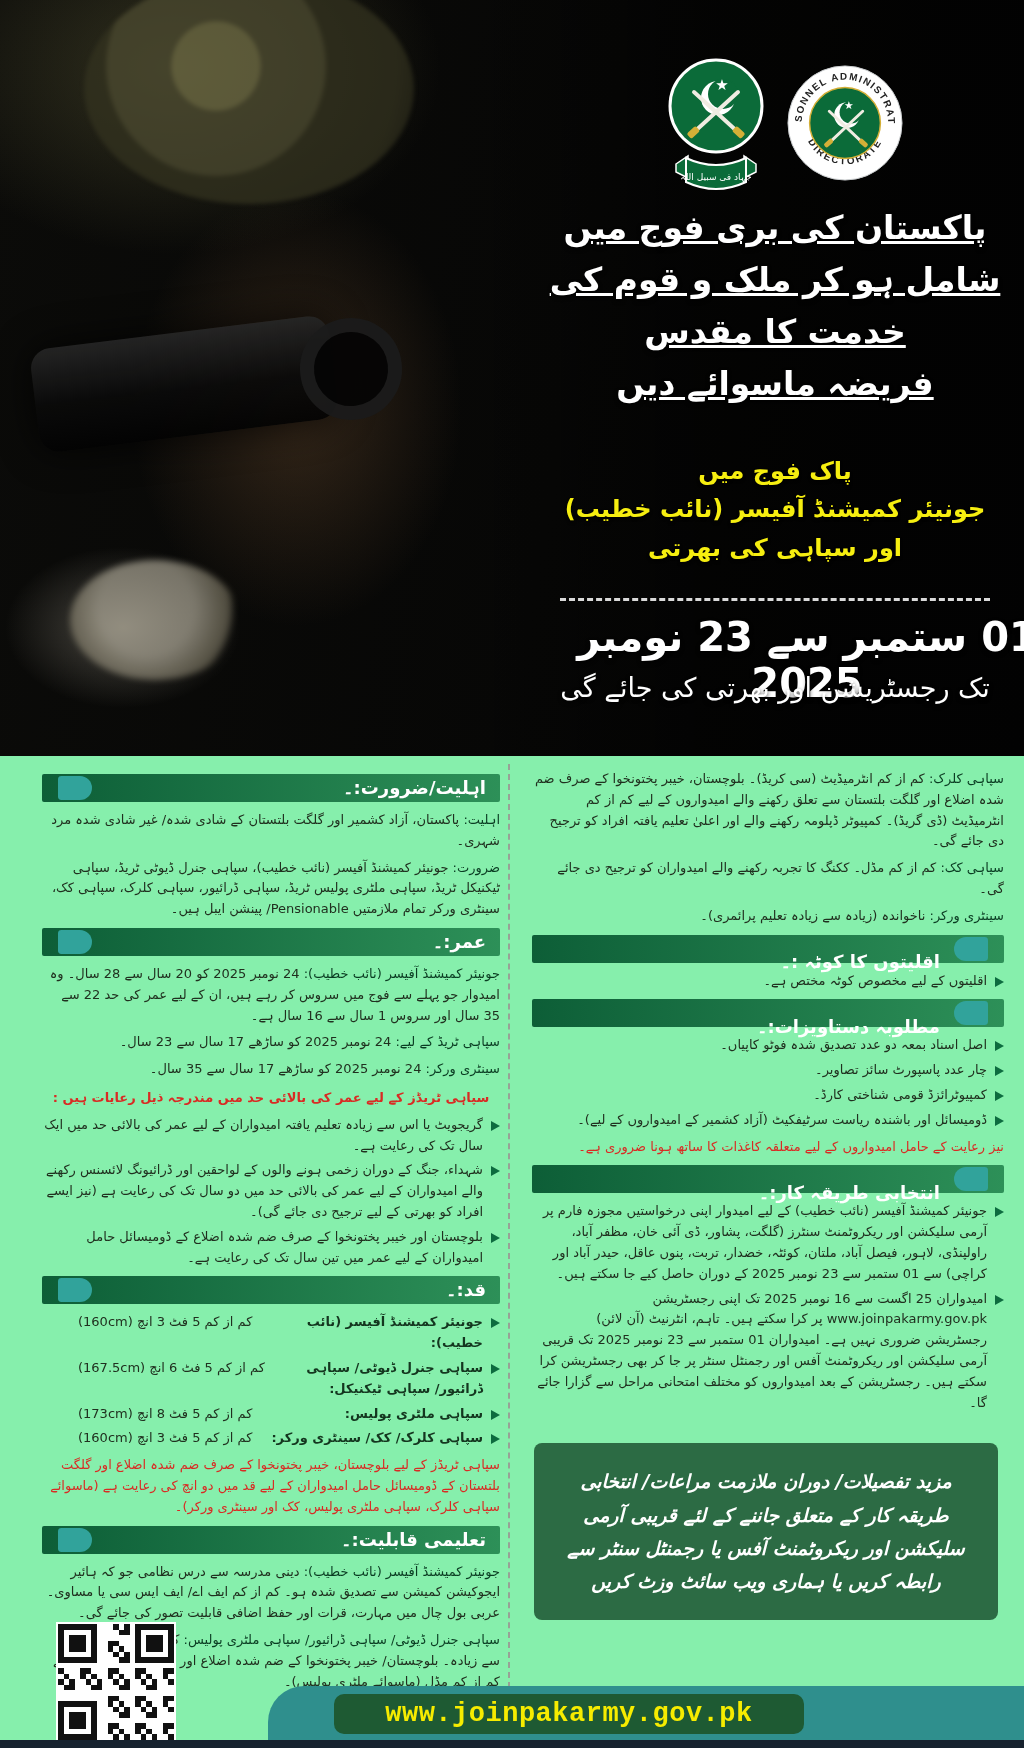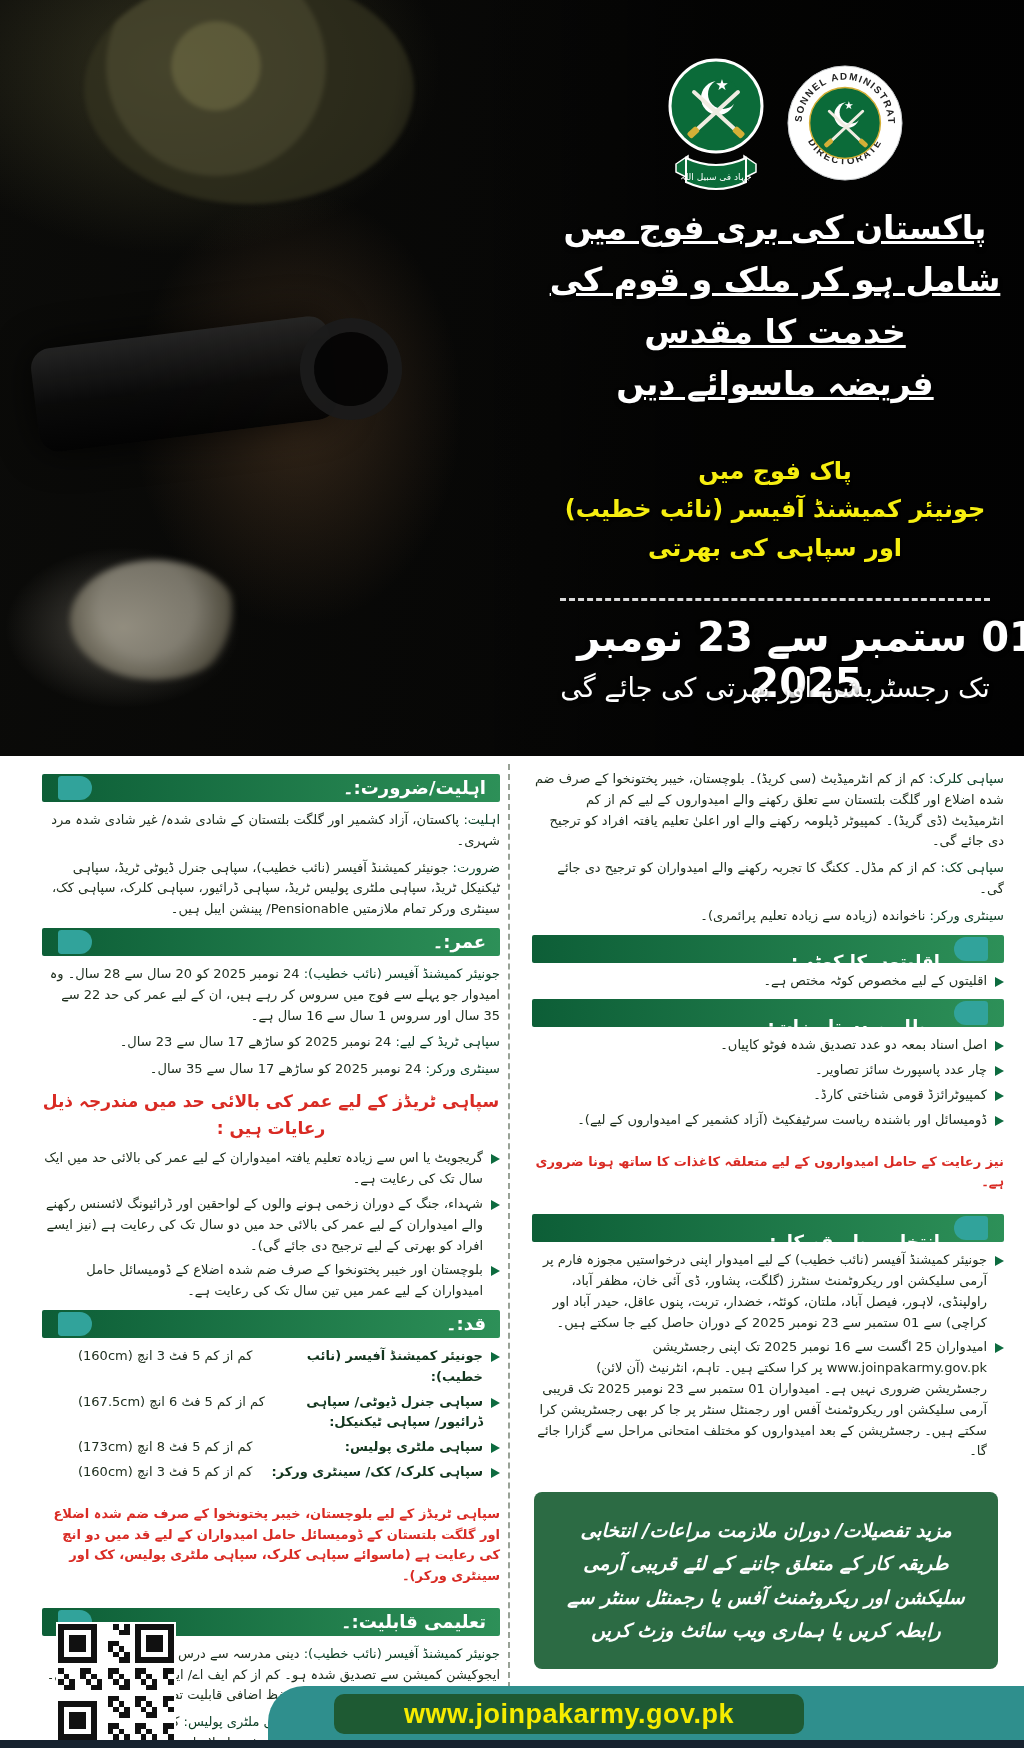--- a/index.html
+++ b/index.html
@@ -31,56 +31,56 @@
     text-shadow:0 2px 4px rgba(0,0,0,.8);text-decoration:underline;}
   .subhead{position:absolute;left:538px;top:452px;width:474px;text-align:center;
     color:#f6ee10;font-weight:bold;font-size:24px;line-height:1.6;direction:rtl;
     text-shadow:0 2px 3px rgba(0,0,0,.8);}
   .dash-sep{position:absolute;left:560px;top:598px;width:430px;border-top:3px dashed #d9d9d9;}
   .date1{position:absolute;left:538px;top:614px;width:474px;text-align:center;color:#fff;
     font-size:40px;font-weight:bold;direction:rtl;text-shadow:0 2px 4px rgba(0,0,0,.8);margin-left:32px;}
   .date2{position:absolute;left:538px;top:672px;width:474px;text-align:center;color:#fff;
     font-size:27px;direction:rtl;text-shadow:0 2px 4px rgba(0,0,0,.8);}
   
-  .content{position:absolute;top:756px;left:0;width:1024px;height:992px;background:#ffffff;}
+  .content{position:absolute;top:756px;left:0;width:1024px;height:992px;background:#86efac;}
   .cols{display:flex;flex-direction:row-reverse;direction:rtl;}
   .col{box-sizing:border-box;color:#20301f;font-size:13px;line-height:1.6;text-align:right;}
   .col-right{width:514px;padding:10px 14px 0 42px;}
   .col-left{width:510px;padding:10px 20px 0 18px;}
   .divider{position:absolute;left:508px;top:8px;height:924px;border-left:2px dashed #98a196;}
   .sec-bar{position:relative;height:28px;margin:8px 0 8px 0;border-radius:2px;
     background:linear-gradient(90deg,#0d5e37,#2d9058);display:flex;align-items:center;}
   .sec-title{color:#fff;font-weight:bold;font-size:18px;line-height:1;width:100%;}
   .col-right .sec-bar .sec-title{padding-right:14px;padding-left:70px;text-align:right;}
   .col-left  .sec-bar .sec-title{padding-right:64px;padding-left:14px;text-align:right;margin-top:27px;}
   .sec-tab{position:absolute;top:2px;width:34px;height:24px;background:#31a39b;}
   .col-right .sec-tab{left:16px;border-radius:4px 14px 14px 4px;}
   .col-left  .sec-tab{right:16px;border-radius:14px 4px 4px 14px;}
   .para{margin:3px 0 6px 0;}
   .lead{font-weight:normal;color:#0a3c22;}
-  .red{color:#d92b24;font-weight:bold;margin:21px 0;}
-  .red-head{color:#d92b24;font-weight:bold;font-size:17px;margin:8px 0 6px 0;text-align:center;}
+  .red{color:#d92b24;font-weight:normal;margin:6px 0;}
+  .red-head{color:#d92b24;font-weight:bold;font-size:13px;margin:8px 0 6px 0;text-align:center;}
   .b-item{display:flex;direction:rtl;margin:4px 0;}
   .tri{flex:none;width:0;height:0;margin:6px 0 0 8px;
     border-top:5px solid transparent;border-bottom:5px solid transparent;border-left:9px solid #0d6b3f;}
   .b-text{flex:1;}
   .h-row{display:flex;direction:rtl;align-items:flex-start;margin:4px 0;padding-left:36px;}
   .h-label{font-weight:bold;color:#14361f;}
   .h-val{margin-right:auto;padding-right:12px;white-space:nowrap;}
   .info-box{margin:30px 6px 0 2px;background:#2c6b44;border-radius:8px;padding:22px 28px;
     color:#fff;text-align:center;font-size:19px;font-weight:bold;font-style:italic;line-height:1.75;direction:rtl;}
   
   .qr-wrap{position:absolute;left:56px;top:1622px;width:120px;height:120px;background:#fff;
     padding:2px;box-sizing:border-box;}
   .qr-wrap svg{width:100%;height:100%;display:block;background:#fff;}
   .footer-band{position:absolute;left:268px;top:1686px;width:756px;height:54px;
     background:#2f8f8d;border-top-left-radius:36px;}
   .footer-pill{position:absolute;left:66px;top:8px;width:470px;height:40px;background:#1e5a33;
     border-radius:10px;display:flex;align-items:center;justify-content:center;}
-  .footer-url{color:#f6ec00;font-family:Liberation Sans, sans-serif;font-weight:bold;font-size:27px;letter-spacing:.5px;}
+  .footer-url{color:#f6ec00;font-family:Liberation Mono, monospace;font-weight:bold;font-size:27px;letter-spacing:.5px;}
   .bottom-strip{position:absolute;left:0;top:1740px;width:1024px;height:8px;background:#16222e;}
 </style>
 </head>
 <body>
 
 <div class="poster">
 
   <div class="hero">
     <div class="helmet"></div>
     <div class="scope"></div>

